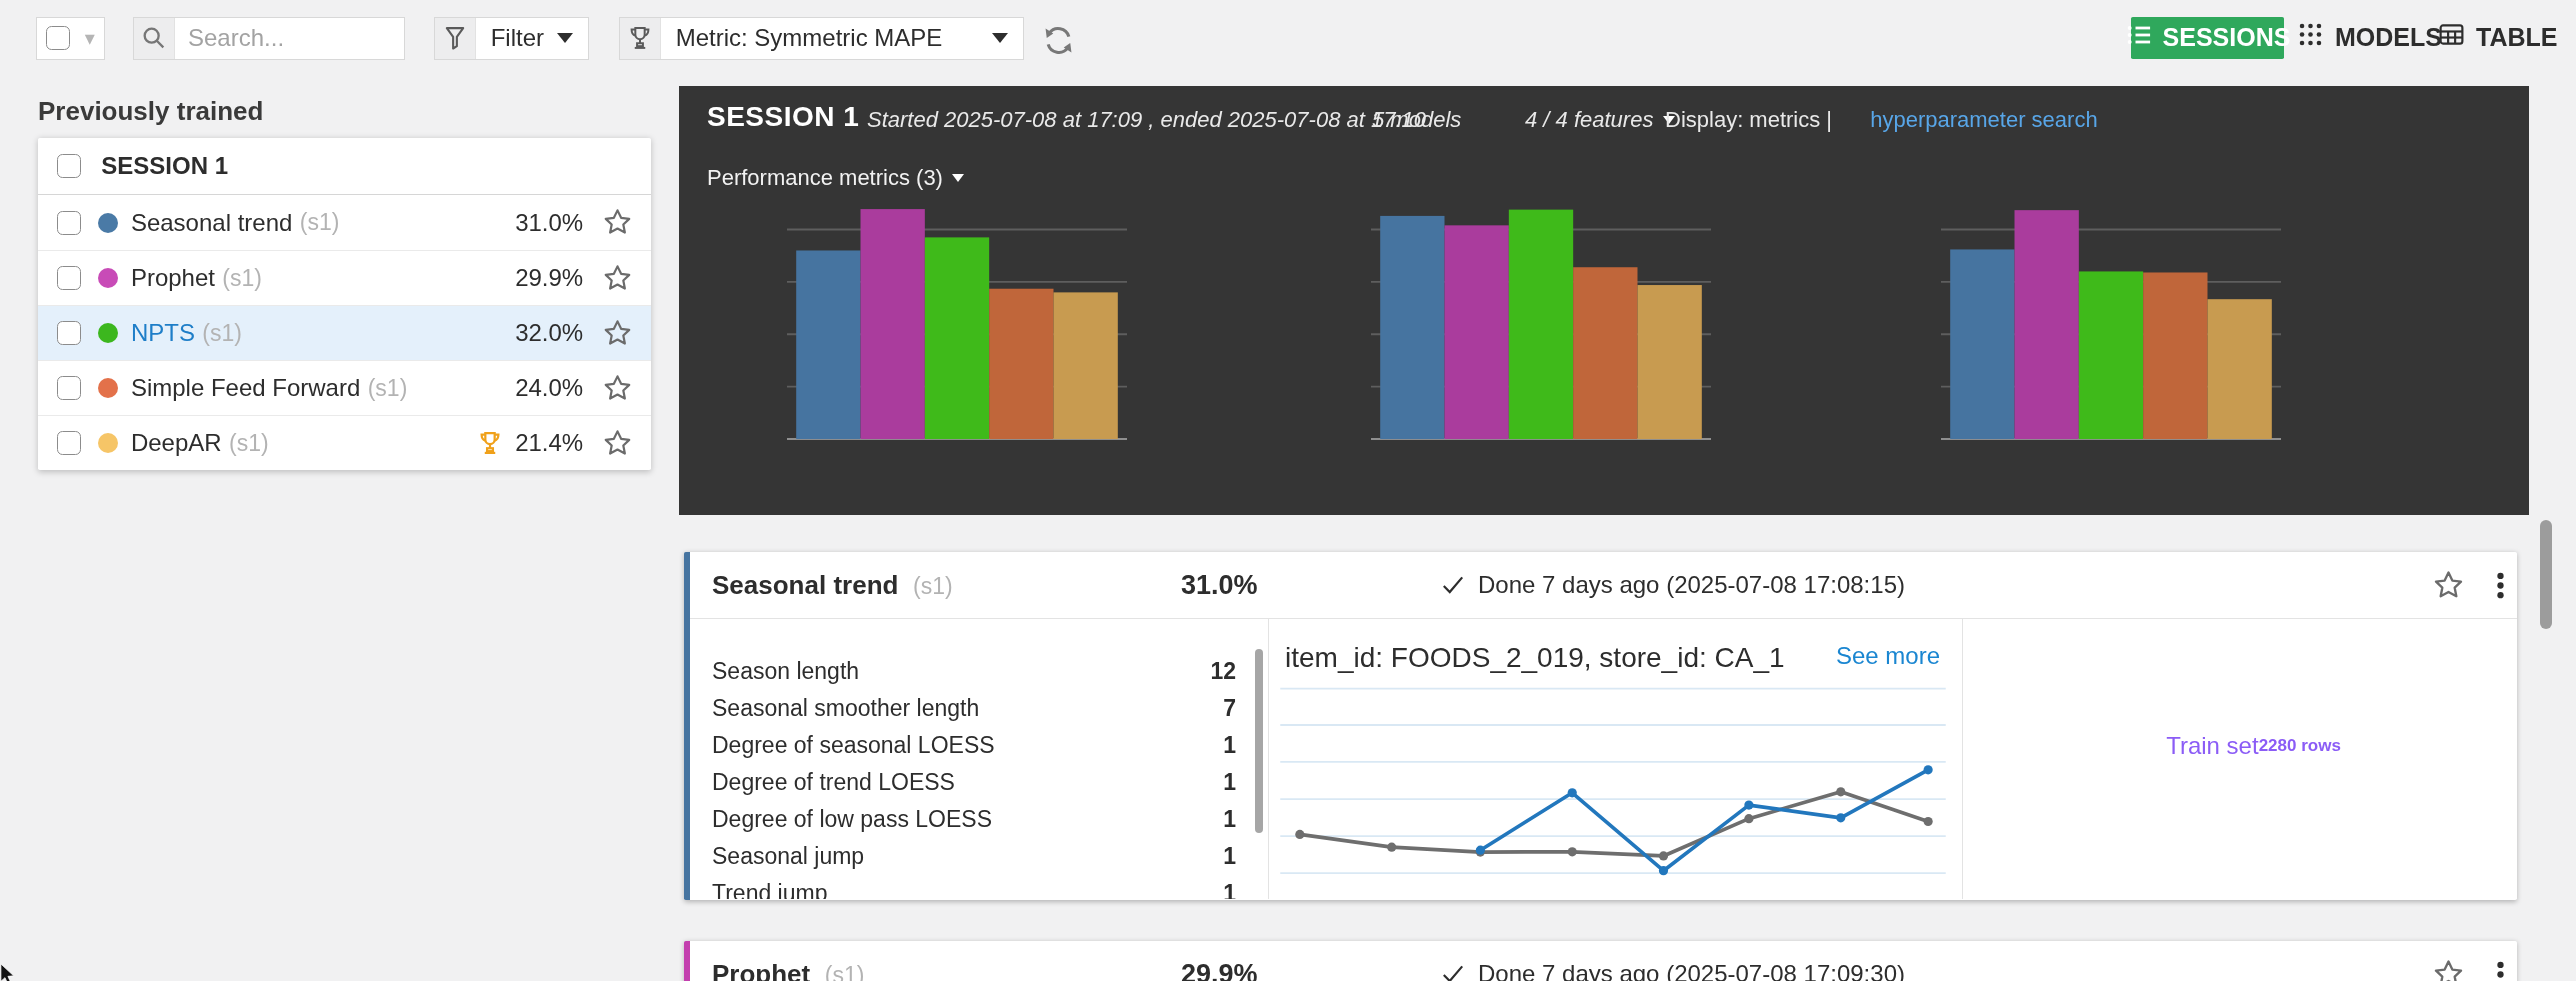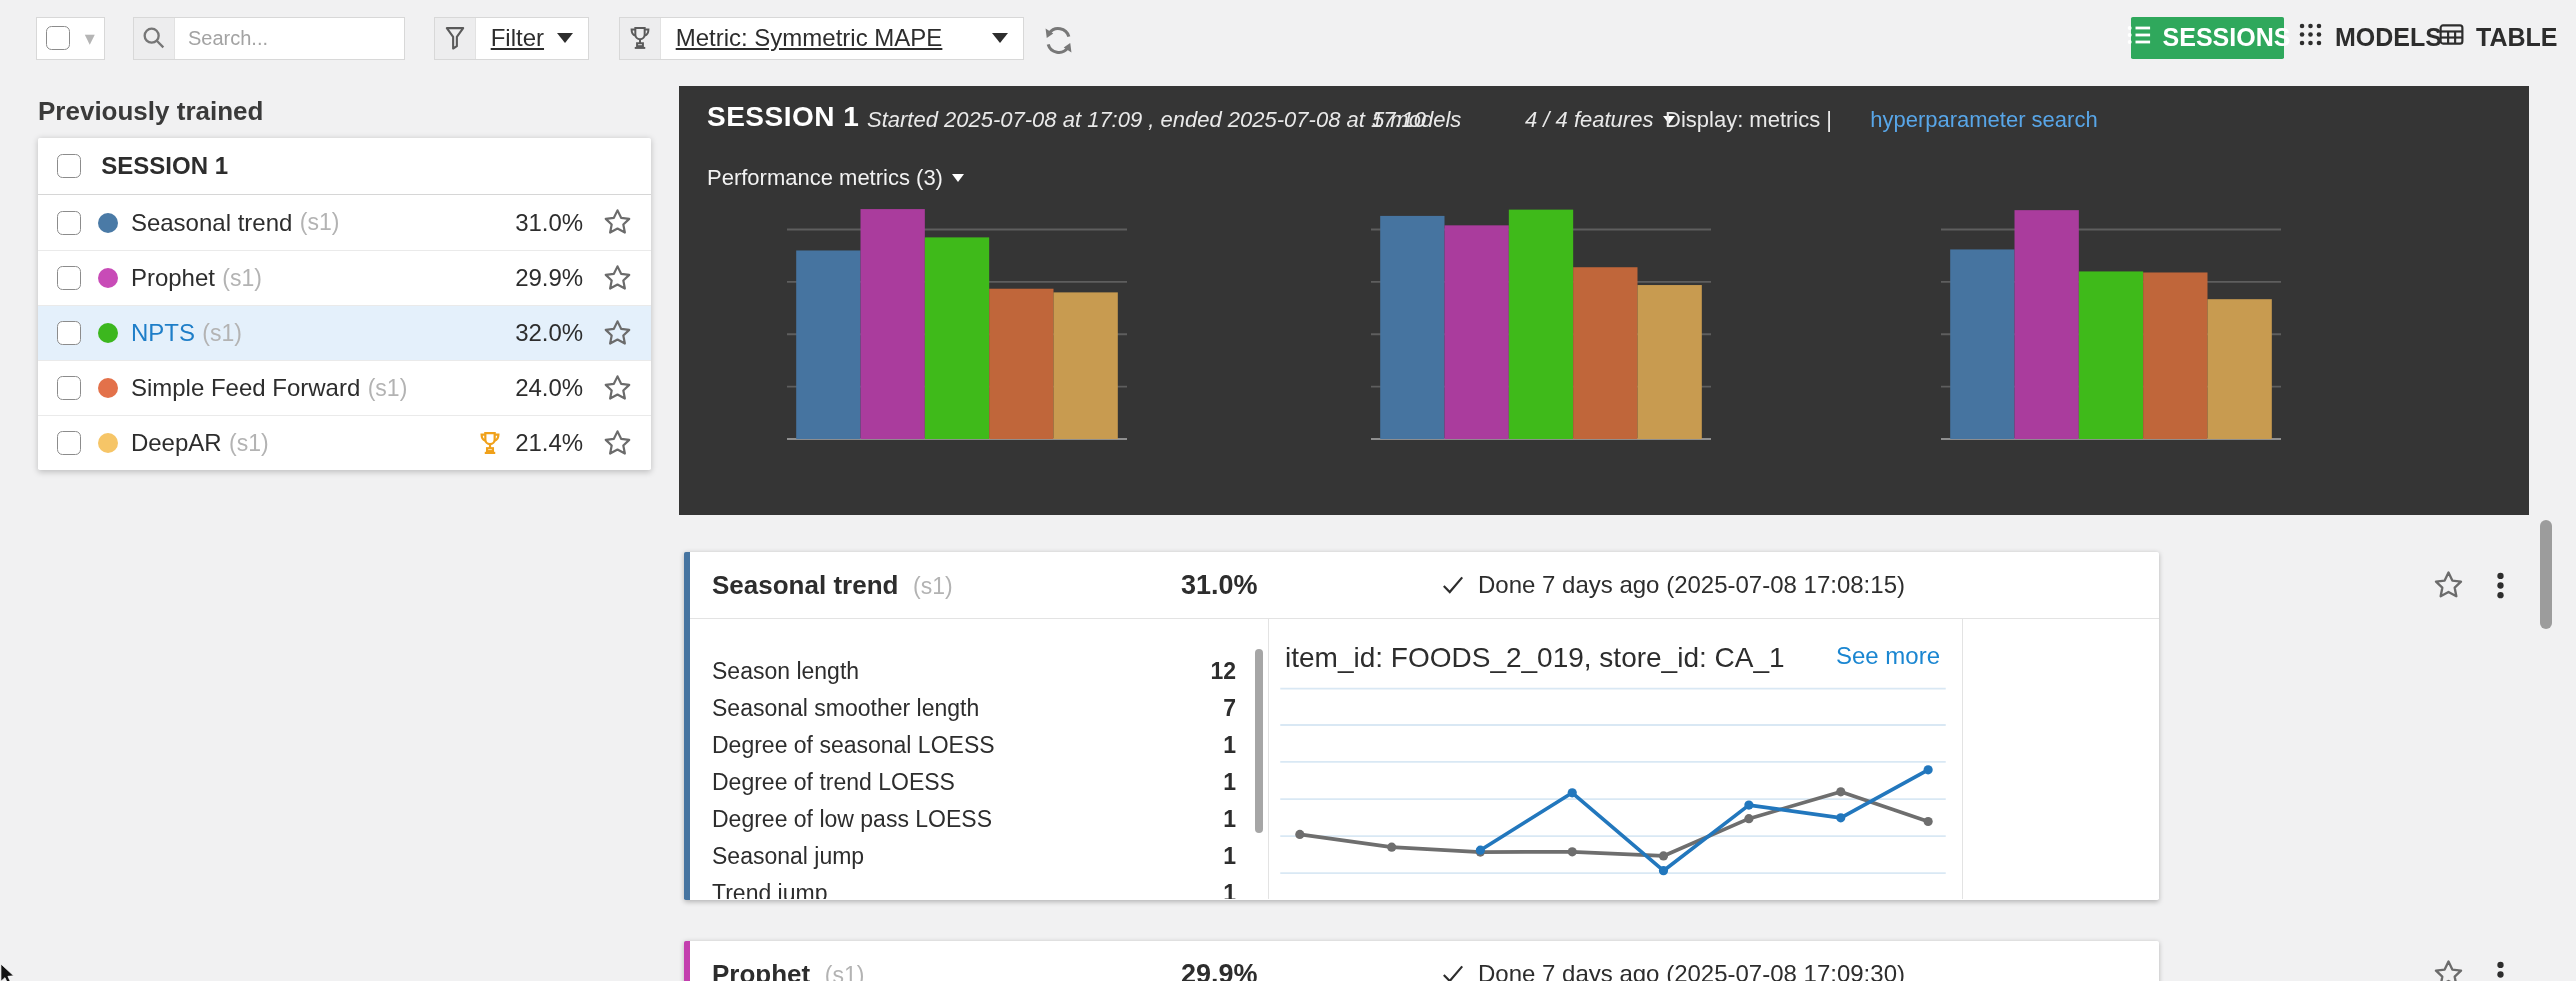--- a/index.html
+++ b/index.html
@@ -8,23 +8,23 @@
     position:relative; width:2576px; height:981px; overflow:hidden;
     background:#f1f1f2; font-family:"Liberation Sans","DejaVu Sans",sans-serif; color:#2d2d2d;
   }
   
   .ctl { position:absolute; top:16.6px; height:43px; background:#fff; border:0.9px solid #d8d8d8; display:flex; align-items:center; }
   .select-all { left:36px; width:69px; justify-content:space-between; padding:0 9.2px; cursor:pointer; }
   .cb { display:inline-block; width:24px; height:24px; border:1.8px solid #8c8c8c; border-radius:5.5px; background:#fff; flex:none; }
   .caret-sm { color:#b5b5b5; font-size:20px; line-height:1; }
   .seg { width:41px; height:100%; background:#ededee; display:flex; align-items:center; justify-content:center; flex:none; border-right:0.9px solid #e2e2e2; }
   .search-box { left:133px; width:272px; padding:0; }
-  .search-box input { flex:1; height:100%; border:none; outline:none; font-family:inherit; font-size:20px; color:#0f766e; padding:0 13px; background:transparent; min-width:0; }
+  .search-box input { flex:1; height:100%; border:none; outline:none; font-family:inherit; font-size:24px; color:#0f766e; padding:0 13px; background:transparent; min-width:0; }
   .search-box input::placeholder { color:#a3a3a3; }
-  .dd { justify-content:flex-start;text-decoration:underline; }
+  .dd { justify-content:flex-start; }
   .dd-filter { left:434px; width:155px; }
   .dd-metric { left:619px; width:405px; }
   .dd-field { flex:1; display:flex; align-items:center; justify-content:space-between; padding:0 14.7px; font-size:24px; color:#2d2d2d; cursor:pointer; height:100%; }
   .tri { width:0; height:0; border-left:8.3px solid transparent; border-right:8.3px solid transparent; border-top:10px solid #2d2d2d; }
   .refresh-btn { position:absolute; left:1040px; top:22px; width:37px; height:37px; cursor:pointer; background:none; border:none; }
   .view-btn { position:absolute; top:16.6px; height:42px; display:flex; align-items:center; gap:10px; font-size:25px; font-weight:bold; color:#2d2d2d; cursor:pointer; }
   .btn-sessions { left:2131px; width:153px; background:#2fa85c; color:#fff; justify-content:center; border-radius:1.8px; }
   .btn-models { left:2296px; }
   .btn-table { left:2437px; }
   
@@ -48,21 +48,21 @@
   .sp-meta { position:absolute; top:21px; font-size:22px; font-style:italic; color:#e9e9e9; white-space:nowrap; }
   .sp-timing { left:188px; } .sp-count { left:693px; }
   .sp-features { left:811px; display:flex; align-items:center; gap:9.2px; cursor:pointer;margin-left:35px; }
   .sp-display { left:986px; font-style:normal; }
   .sp-link { color:#58a6e8; cursor:pointer;margin-left:32px; }
   .tri-w { width:0; height:0; border-left:6.4px solid transparent; border-right:6.4px solid transparent; border-top:8.3px solid #fff; }
   .perf-toggle { position:absolute; left:28px; top:79px; font-size:22px; color:#f2f2f2; display:flex; align-items:center; gap:9.2px; cursor:pointer; }
   .chart-group { position:absolute; top:112px; width:340px; }
   .chart-label { position:absolute; top:366px; width:340px; text-align:center; font-size:21px; color:#d0d0d0; }
   
-  .model-card { position:absolute; left:684px; width:1475px; background:#fff; border-radius:1.8px; box-shadow:0 1.8px 5.5px rgba(0,0,0,.25); }
+  .model-card { position:absolute; left:684px; width:1833px; background:#fff; border-radius:1.8px; box-shadow:0 1.8px 5.5px rgba(0,0,0,.25); }
   .card-seasonal { top:552px; height:348px; border-left:6.4px solid #4674a0; }
   .card-prophet  { top:941px; height:83px; border-left:6.4px solid #c33fae; }
   .card-header { position:relative; height:67px; border-bottom:0.9px solid #e3e3e3; }
   .card-title { position:absolute; left:22px; top:18.4px; font-size:26px; font-weight:bold; color:#2d2d2d; white-space:nowrap; }
   .card-title .mtag { font-weight:normal; }
   .card-value { position:absolute; left:491px; top:17.5px; font-size:27px; font-weight:bold; }
   .card-status { position:absolute; left:750px; top:19.3px; font-size:24px; display:flex; align-items:center; gap:12px; white-space:nowrap; }
   .card-star { position:absolute; left:1742px; top:16.6px; }
   .card-kebab { position:absolute; left:1794px; top:16.6px; }
   .card-body { position:relative; height:280px; overflow:hidden;padding-left:45px; }

